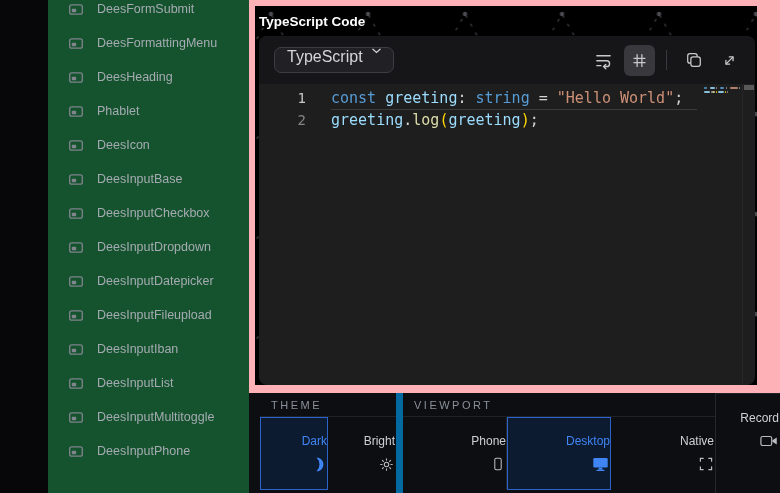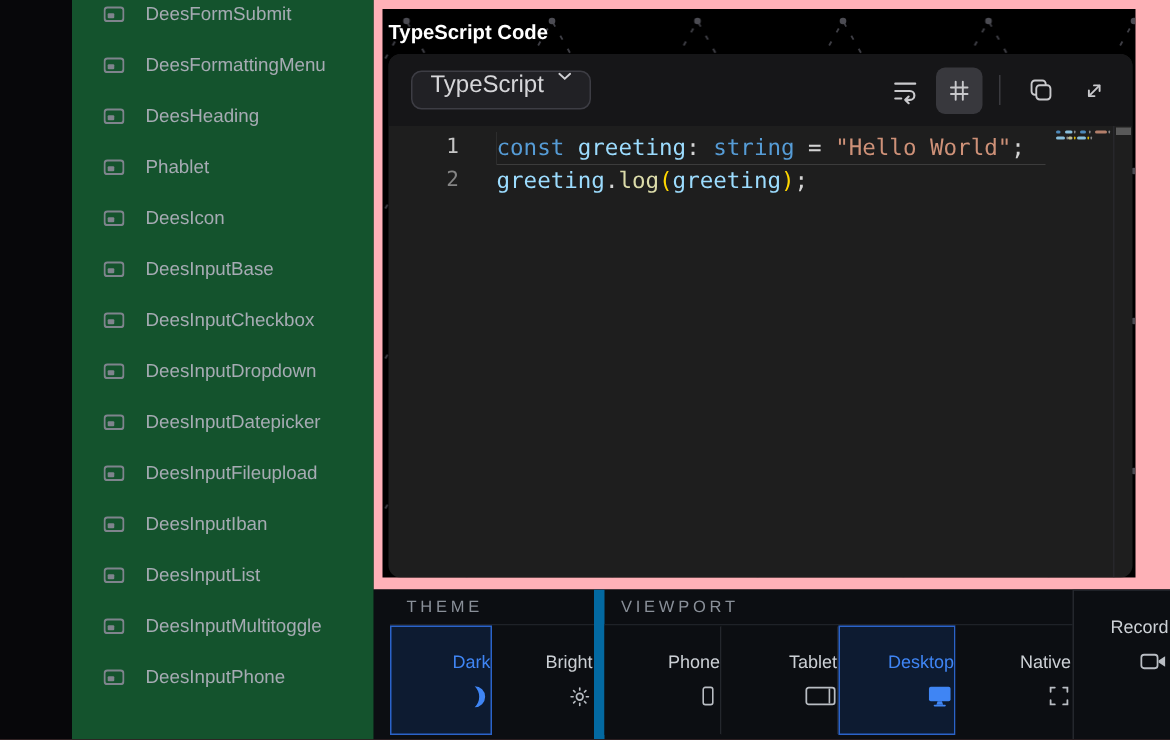--- a/index.html
+++ b/index.html
@@ -361,29 +361,20 @@
           <div class="bb-label">VIEWPORT</div>
           <div class="bb-cells">
             <button class="bb-btn">
               <span>Phone</span>
               <span class="bb-ic">
                 <svg viewBox="0 0 20 20" width="16" height="18">
                   <rect x="6" y="2.8" width="8" height="14.4" rx="1.8" fill="none" stroke="currentColor" stroke-width="1.3"></rect>
                 </svg>
               </span>
             </button>
-            <button class="bb-btn">
-              <span>Tablet</span>
-              <span class="bb-ic">
-                <svg viewBox="0 0 24 20" width="22" height="18">
-                  <rect x="1.5" y="3.8" width="21" height="12.4" rx="1.8" fill="none" stroke="currentColor" stroke-width="1.3"></rect>
-                  <line x1="18.6" y1="4.5" x2="18.6" y2="15.5" stroke="currentColor" stroke-width="1.2"></line>
-                </svg>
-              </span>
-            </button>
             <button class="bb-btn selected">
               <span>Desktop</span>
               <span class="bb-ic">
                 <svg viewBox="0 0 20 20" width="19" height="18">
                   <rect x="2" y="3.2" width="16" height="10.6" rx="1.4" fill="currentColor"></rect>
                   <path d="M8.4 13.8 h3.2 l0.9 2.6 h-5 Z" fill="currentColor"></path>
                   <rect x="5.5" y="16.4" width="9" height="1.3" rx="0.6" fill="currentColor"></rect>
                 </svg>
               </span>
             </button>

